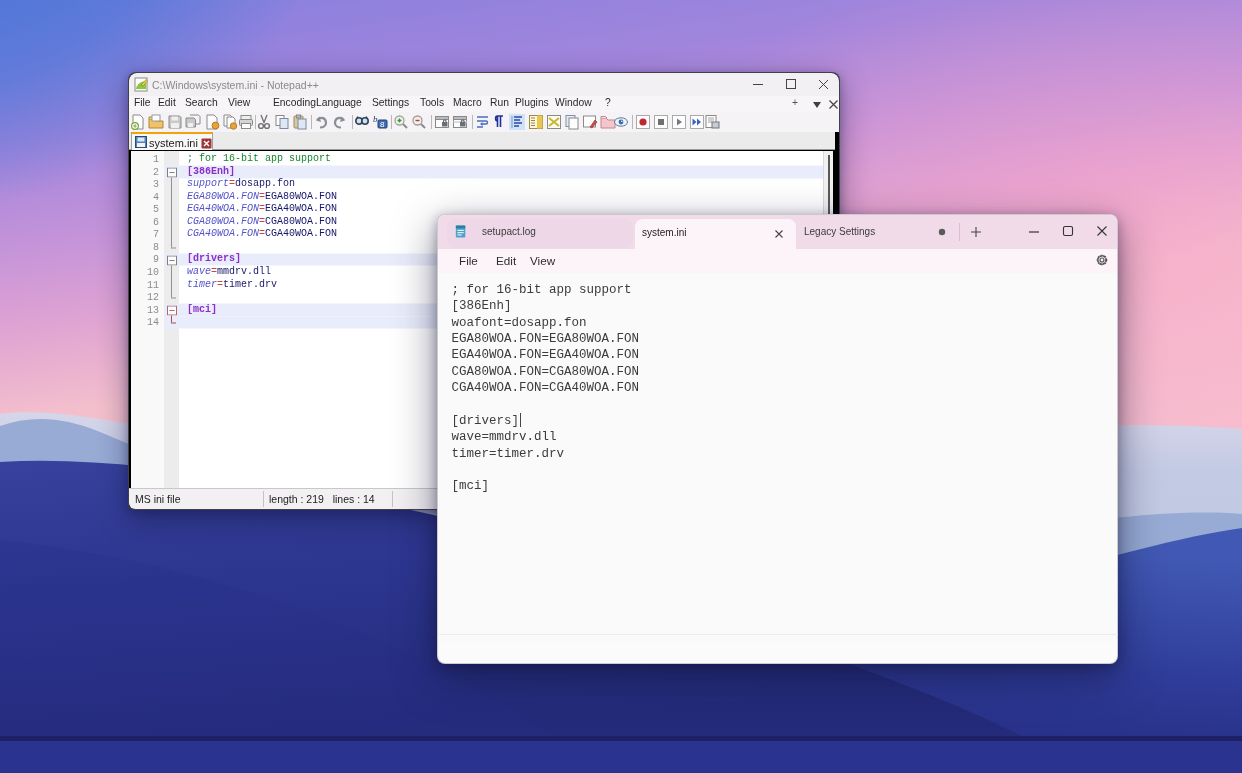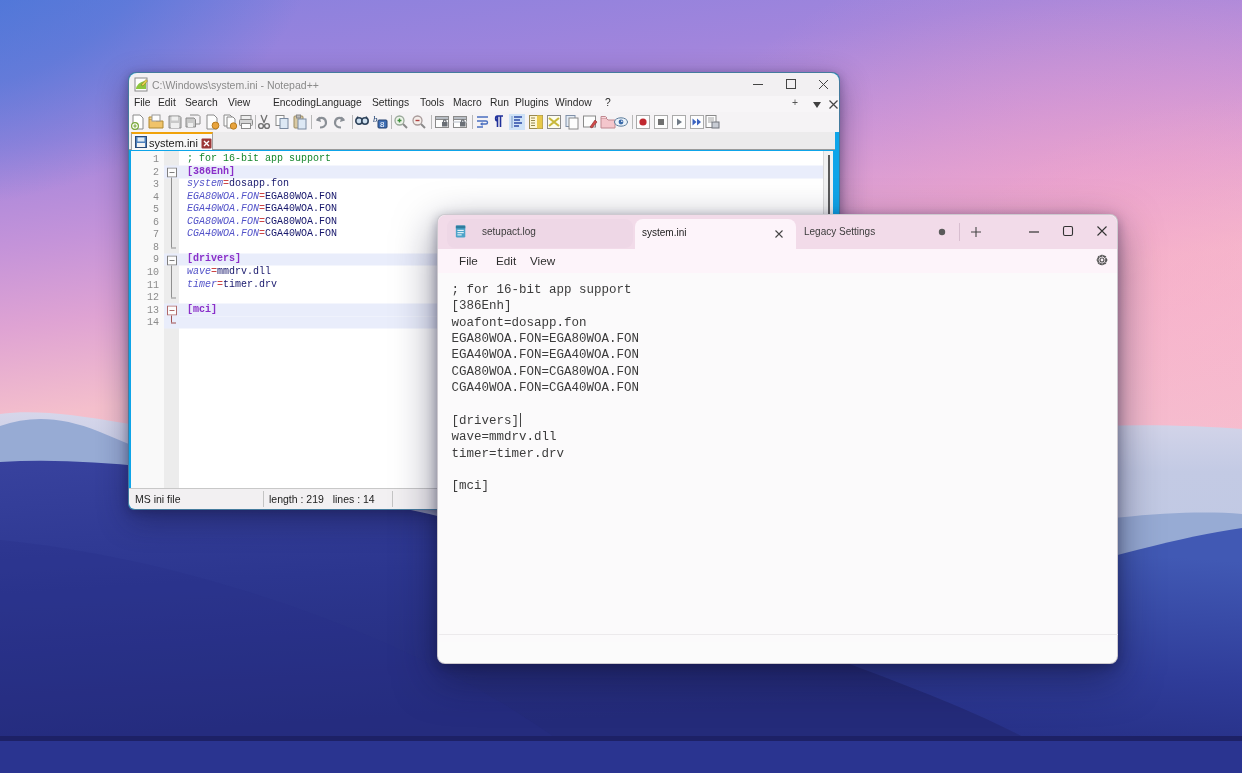--- a/index.html
+++ b/index.html
@@ -11,21 +11,21 @@
   background:
     radial-gradient(620px 440px at -8% -12%, rgba(60,116,214,0.95) 0%, rgba(60,116,214,0.55) 42%, rgba(60,116,214,0) 68%),
     radial-gradient(560px 380px at 88% 30%, rgba(246,160,200,0.5) 0%, rgba(246,160,200,0) 75%),
     radial-gradient(460px 330px at 101% 45%, rgba(249,186,206,0.5) 0%, rgba(249,186,206,0) 72%),
     linear-gradient(172deg, #8580de 0%, #a285dc 16%, #c493d9 27%, #dfa3d3 36%, #f4bfcc 46%, #f5c2cf 55%, #f5c2cf 100%);
 }
 #wall svg { position:absolute; left:0; top:0; }
 
 
 #npp { position:absolute; left:128px; top:72px; width:712px; height:438px;
-  background:#0ea5e9; border-radius:8px 8px 6px 6px;
+  background:#000000; border-radius:8px 8px 6px 6px;
   box-shadow:0 10px 30px rgba(20,20,60,0.45), 0 2px 8px rgba(20,20,60,0.3); border:1px solid rgba(100,100,118,0.65);
   font-family:"Liberation Sans",sans-serif; }
 #npp .titlebar { position:absolute; left:0; top:0; width:100%; height:23px; background:#f2f0f2; border-radius:8px 8px 0 0; }
 #npp .title { position:absolute; left:23px; top:6px; font-size:10.5px; color:#8a8a8a; }
 #npp .caption { position:absolute; top:0; width:34px; height:23px; color:#404040; }
 #npp .menubar { position:absolute; left:0; top:23px; width:100%; height:16px; background:#f7f5f7; font-size:10.3px; color:#2a2a2a; }
 #npp .menubar span { position:absolute; top:1px; }
 #npp .toolbar { position:absolute; left:0; top:39px; width:100%; height:20px; background:#f5f3f5; }
 #npp .tb { position:absolute; top:2px; width:16px; height:16px; }
 #npp .tbsep { position:absolute; top:3px; width:1px; height:14px; background:#b8b8b8; }
@@ -332,21 +332,21 @@
     <div style="position:absolute;left:40px;top:112.6px;width:1px;height:32.5px;background:#909090"></div>
     <div style="position:absolute;left:40px;top:145.1px;width:5px;height:1px;background:#909090"></div>
     <svg style="position:absolute;left:35.5px;top:152.8px" width="10" height="10">
         <rect x="0.5" y="0.5" width="9" height="9" fill="#fcfcfc" stroke="#b06a6a"></rect>
         <line x1="2.5" y1="5" x2="7.5" y2="5" stroke="#b06a6a" stroke-width="1"></line>
       </svg>
     <div style="position:absolute;left:40px;top:162.8px;width:1px;height:7.3px;background:#a05050"></div>
     <div style="position:absolute;left:40px;top:170.2px;width:5px;height:1px;background:#a05050"></div>
     <div class="code" style="top:0.0px"><span style="color:#15862c">; for 16-bit app support</span></div>
     <div class="code" style="top:12.6px"><span style="color:#8a2fc9;font-weight:bold">[386Enh]</span></div>
-    <div class="code" style="top:25.1px"><span style="color:#5353c9;font-style:italic">system</span><span style="color:#cc4444">=</span><span style="color:#16166b">dosapp.fon</span></div>
+    <div class="code" style="top:25.1px"><span style="color:#5353c9;font-style:italic">support</span><span style="color:#cc4444">=</span><span style="color:#16166b">dosapp.fon</span></div>
     <div class="code" style="top:37.7px"><span style="color:#5353c9;font-style:italic">EGA80WOA.FON</span><span style="color:#cc4444">=</span><span style="color:#16166b">EGA80WOA.FON</span></div>
     <div class="code" style="top:50.2px"><span style="color:#5353c9;font-style:italic">EGA40WOA.FON</span><span style="color:#cc4444">=</span><span style="color:#16166b">EGA40WOA.FON</span></div>
     <div class="code" style="top:62.8px"><span style="color:#5353c9;font-style:italic">CGA80WOA.FON</span><span style="color:#cc4444">=</span><span style="color:#16166b">CGA80WOA.FON</span></div>
     <div class="code" style="top:75.3px"><span style="color:#5353c9;font-style:italic">CGA40WOA.FON</span><span style="color:#cc4444">=</span><span style="color:#16166b">CGA40WOA.FON</span></div>
     <div class="code" style="top:100.4px"><span style="color:#8a2fc9;font-weight:bold">[drivers]</span></div>
     <div class="code" style="top:113.0px"><span style="color:#5353c9;font-style:italic">wave</span><span style="color:#cc4444">=</span><span style="color:#16166b">mmdrv.dll</span></div>
     <div class="code" style="top:125.5px"><span style="color:#5353c9;font-style:italic">timer</span><span style="color:#cc4444">=</span><span style="color:#16166b">timer.drv</span></div>
     <div class="code" style="top:150.6px"><span style="color:#8a2fc9;font-weight:bold">[mci]</span></div>
     <div class="vscroll">
         <div style="position:absolute;left:4px;top:4px;width:2px;height:97%;background:#5a5a5a"></div>

